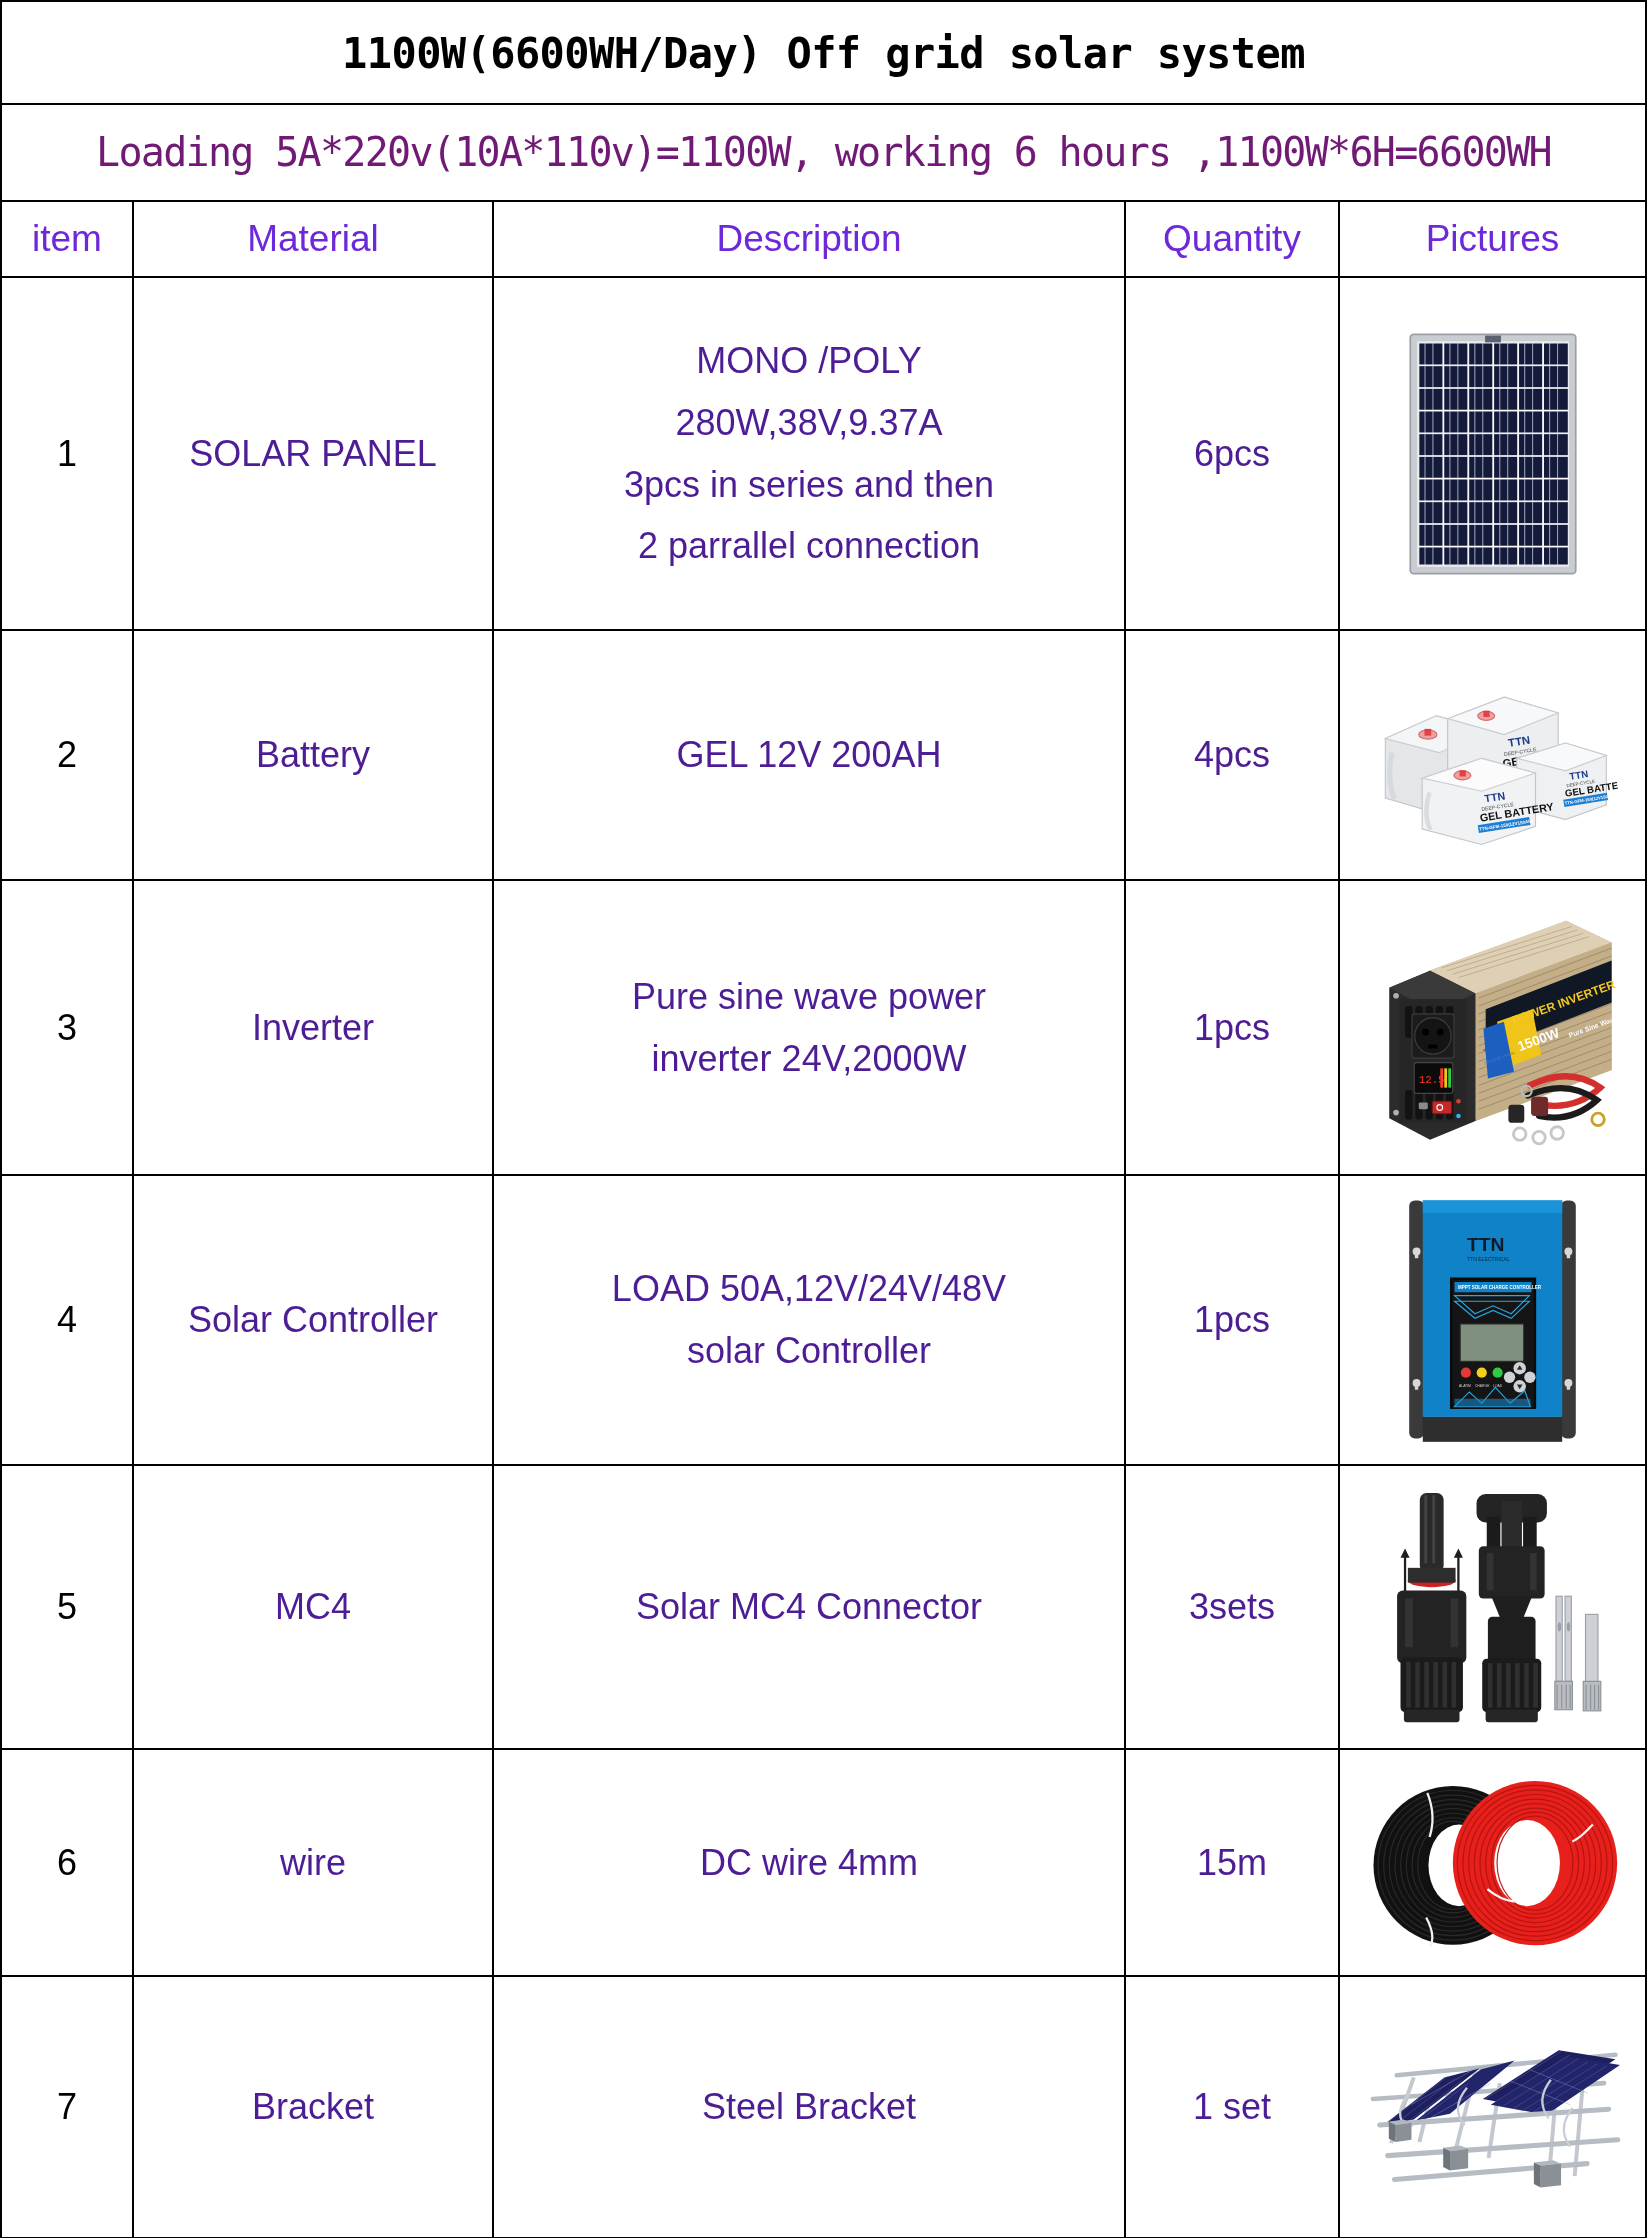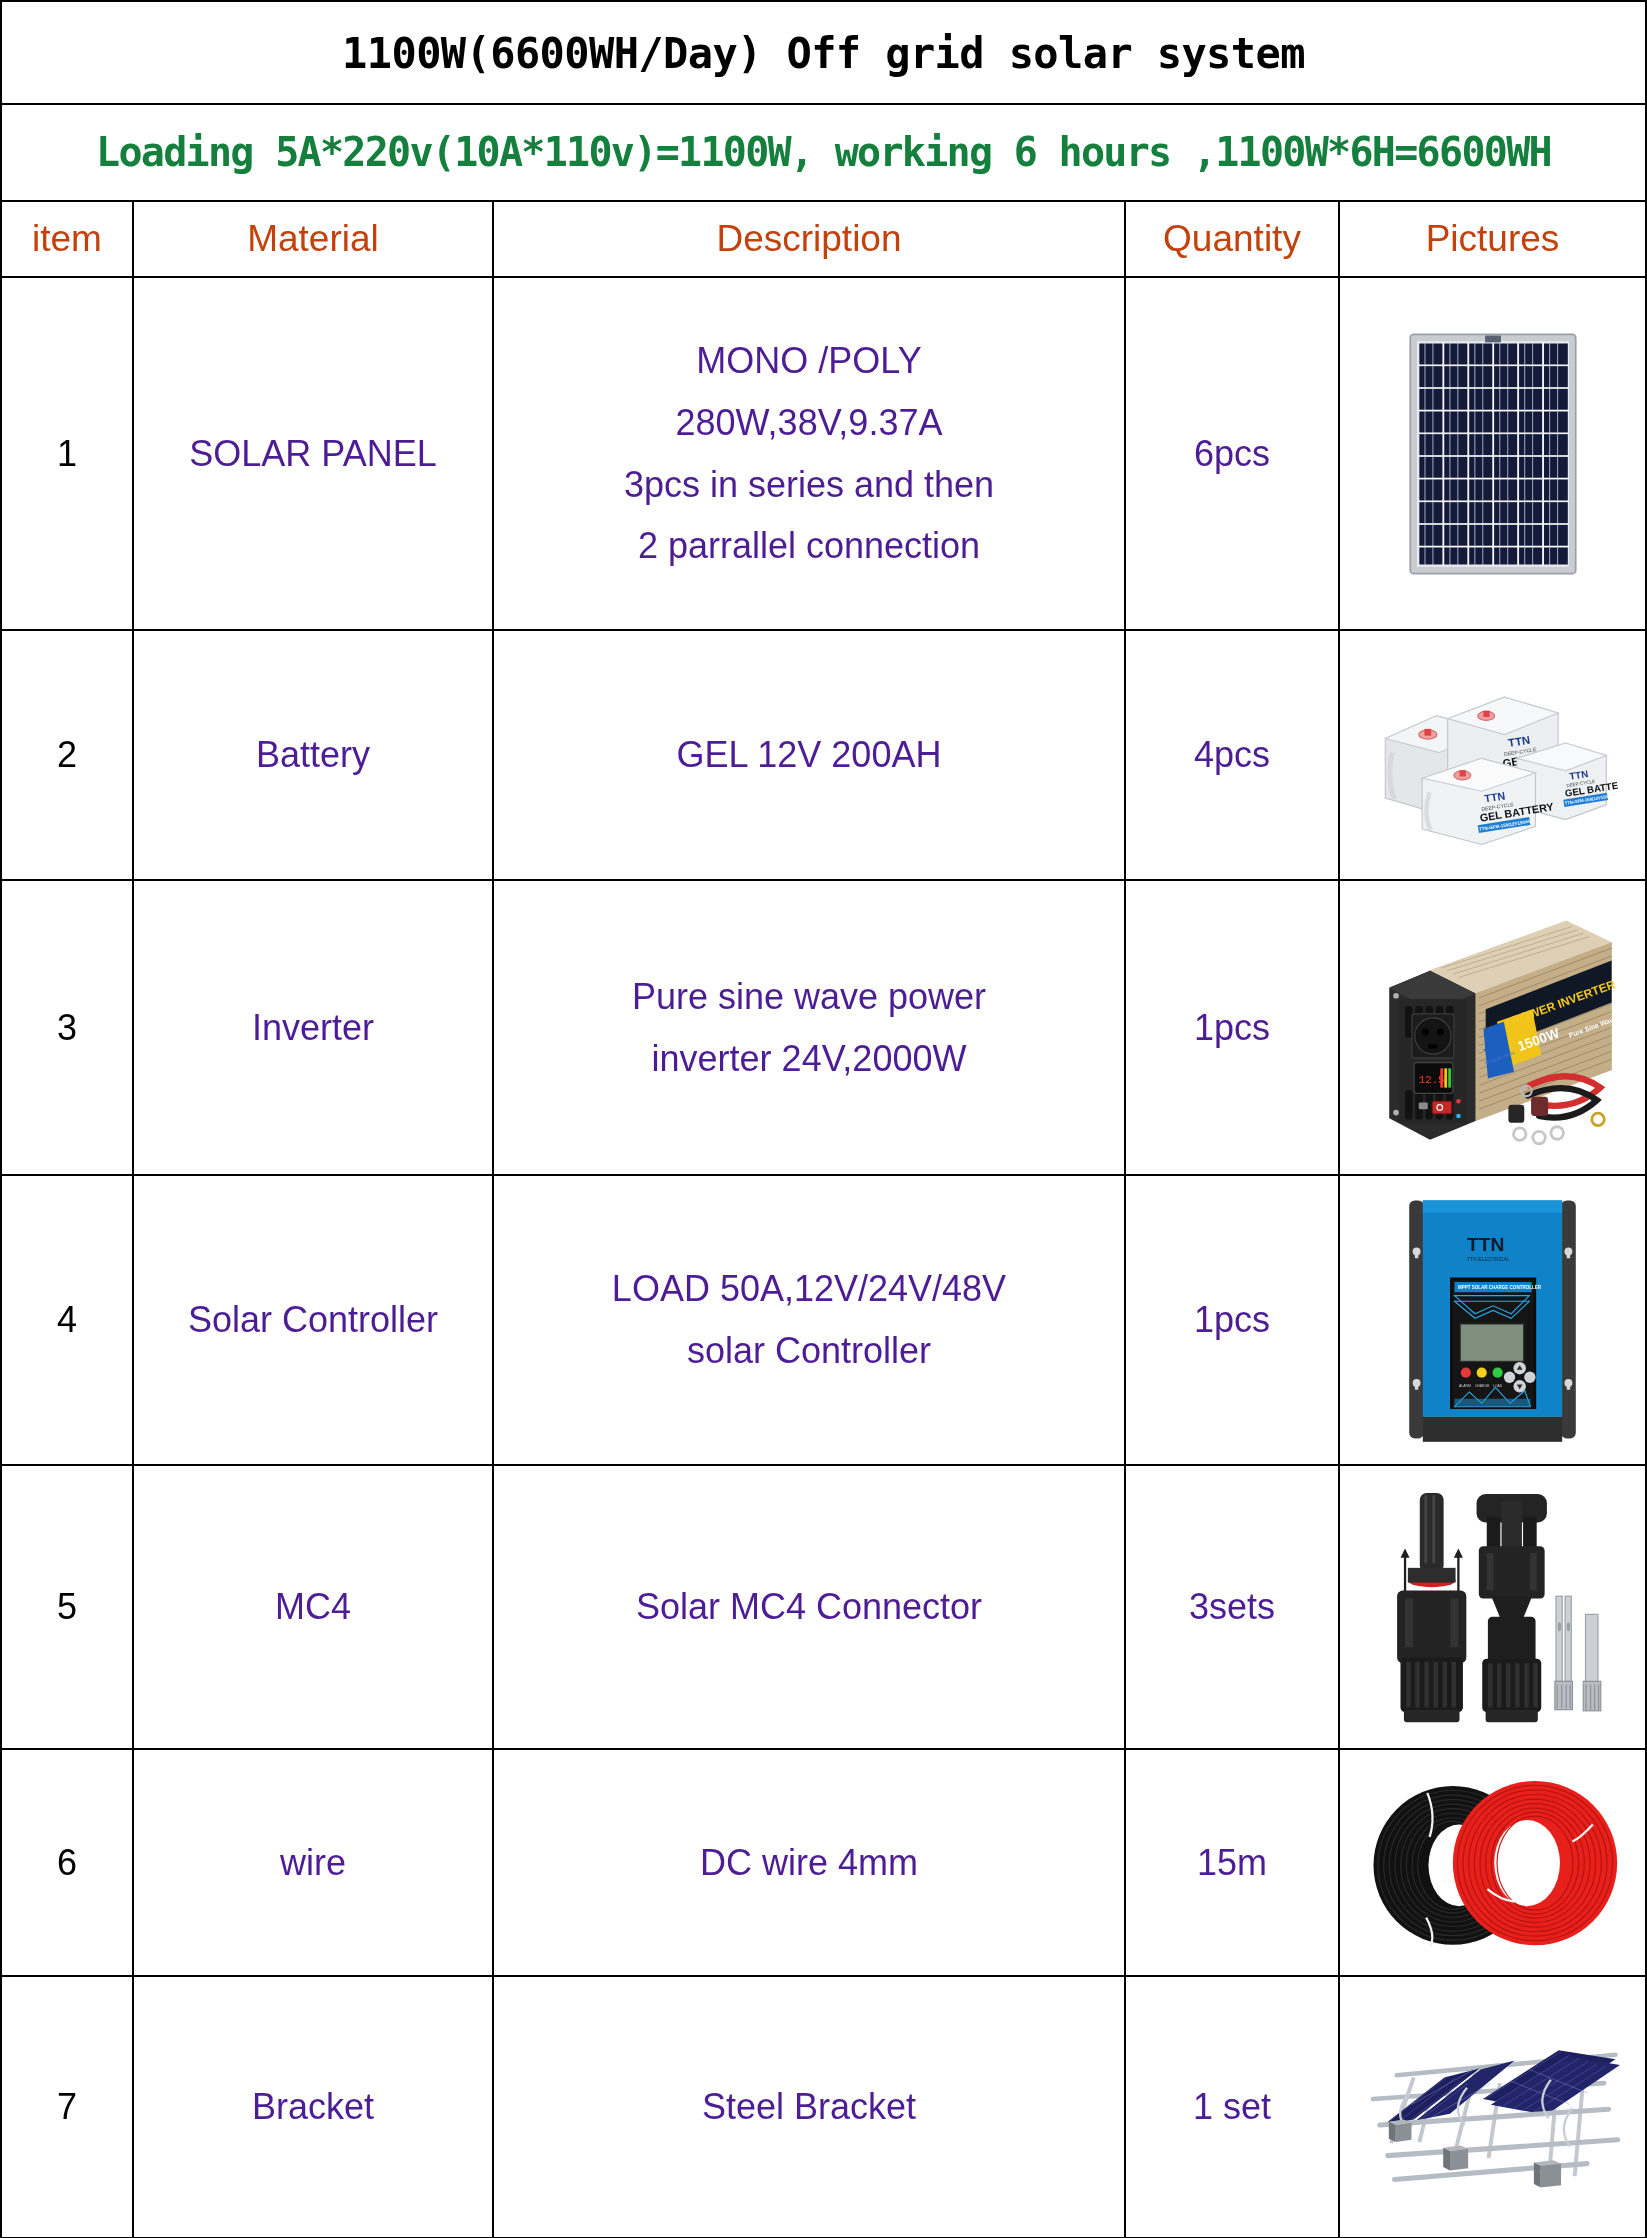--- a/index.html
+++ b/index.html
@@ -10,23 +10,23 @@
   table.spec td{border:2.3px solid #000;padding:0;vertical-align:middle;text-align:center;background:#fff;}
 
   .c-item{width:132px;}
   .c-material{width:360px;}
   .c-desc{width:632px;}
   .c-qty{width:214px;}
   .c-pic{width:307px;}
 
   .banner{background:#8DCF54;border:2.3px solid #000;text-align:center;}
   .banner-title{font-family:"DejaVu Sans Mono","Liberation Mono",monospace;font-size:42px;font-weight:700;letter-spacing:-0.6px;color:#000;padding:8px 0 5.7px 0;line-height:1.05;}
-  .banner-sub{font-family:"DejaVu Sans Mono","Liberation Mono",monospace;font-size:40px;font-weight:700;letter-spacing:-1.7px;color:#15803d;padding:5.7px 3.4px 6.8px 3.4px;line-height:1.05;white-space:nowrap;}
-
-  .hdr{font-size:37px;color:#c2410c;font-weight:400;letter-spacing:0px;padding:14.8px 0;}
+  .banner-sub{font-family:"DejaVu Sans Mono","Liberation Mono",monospace;font-size:40px;font-weight:400;letter-spacing:-1.7px;color:#701a75;padding:5.7px 3.4px 6.8px 3.4px;line-height:1.05;white-space:nowrap;}
+
+  .hdr{font-size:37px;color:#6d28d9;font-weight:400;letter-spacing:0px;padding:14.8px 0;}
 
   .cell-txt{font-size:36px;color:#4c1d95;line-height:1.72;padding:5.7px 4.5px;}
   .cell-txt .line{display:block;white-space:nowrap;}
   .num{font-size:36px;}
 
   
   .pic{width:100%;height:100%;display:flex;align-items:center;justify-content:center;overflow:hidden;}
   .pic svg{display:block;}
 </style>
 </head>

